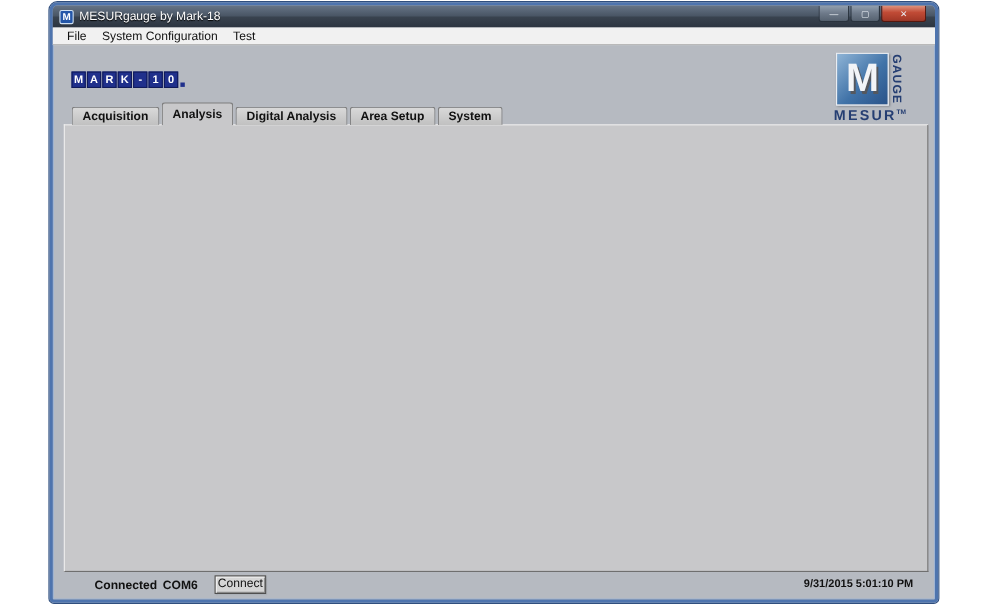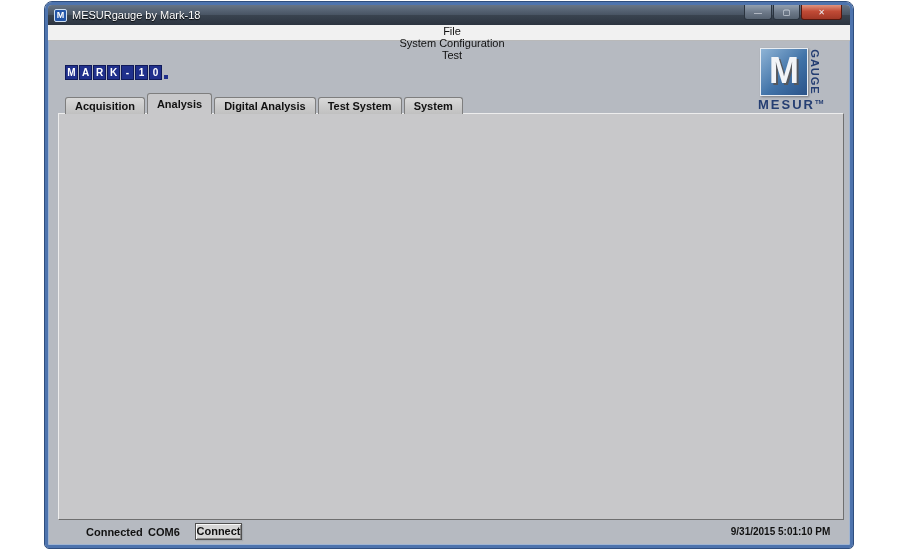--- a/index.html
+++ b/index.html
@@ -19,21 +19,21 @@
   .app-icon { width:13px; height:13px; background:#2456A8; border:1px solid #CFE0F2; border-radius:2px;
               color:#fff; font-size:9px; font-weight:bold; display:flex; align-items:center; justify-content:center; }
   .title-text { color:#fff; font-size:11px; margin-left:5px; text-shadow:0 1px 1px #000; }
   .winbtns { position:absolute; right:8px; top:0; display:flex; }
   .wbtn { height:15px; display:flex; align-items:center; justify-content:center; color:#EAEFF5;
           font-size:8px; border:1px solid #2A333E; border-top:none; border-radius:0 0 3px 3px;
           background:linear-gradient(#93A0AF,#6E7A8A 50%,#566270); margin-left:1px; }
   .wbtn.min { width:28px; } .wbtn.max { width:27px; }
   .wbtn.close { width:41px; background:linear-gradient(#E09580,#C14B36 45%,#A13726); border-color:#55170E; }
   .menubar { position:absolute; left:0; top:20px; right:0; height:16px; background:#F1F1F1;
-             border-bottom:1px solid #B9B9B9; display:flex; align-items:center; padding-left:6px;flex-direction:column; }
+             border-bottom:1px solid #B9B9B9; display:flex; align-items:center; padding-left:6px; }
   .menu-item { font-size:11px; color:#111; padding:0 7px; }
 
   
   #mark10-blocks { position:absolute; left:17px; top:60px; display:flex; align-items:flex-end; }
   .mkblock { width:13px; height:15px; background:#20308C; color:#fff; font-weight:bold; font-size:10px;
              display:flex; align-items:center; justify-content:center; margin-right:1px; border:1px solid #101A5A; }
   .mkdot { width:4px; height:4px; background:#20308C; margin-left:1px; margin-bottom:1px; }
   .mesur { position:absolute; left:708px; top:40px; width:100px; height:70px; }
   .mesur-sq { position:absolute; left:4px; top:3px; width:48px; height:48px;
               background:linear-gradient(135deg,#8FB4D6,#4173A8 55%,#2A5389);
@@ -53,21 +53,21 @@
          display:flex; align-items:center; margin-right:2px; position:relative; }
   .tab.active { height:21px; background:#C8C8CA; z-index:4; box-shadow:0 2px 0 #C8C8CA; }
   .tabpage { position:absolute; left:10px; top:108px; width:786px; height:407px; background:#C8C8CA;
              border:1px solid; border-color:#EDEDED #6F6F6F #6F6F6F #EDEDED; z-index:2; }
 
   .lbl { position:absolute; font-weight:bold; font-size:11px; color:#111; white-space:pre-line; }
   .fieldbox { position:absolute; background:#F2F2F2; border:1px solid; border-color:#7A7A7A #FAFAFA #FAFAFA #7A7A7A;
               box-shadow:0 0 0 1px #B0B0B0 inset; font-size:10px; display:flex; align-items:center; justify-content:center; }
   .btn { position:absolute; background:#D6D6D6; border:1px solid #4F4F4F;
          box-shadow:inset 1px 1px 0 #F8F8F8, inset -1px -1px 0 #8F8F8F, 1px 1px 1px #9aa0a699;
-         font-weight:bold; font-size:11px; display:flex; align-items:center; justify-content:center;
+         font-weight:normal; font-size:11px; display:flex; align-items:center; justify-content:center;
          text-align:center; white-space:pre-line; line-height:1.15; }
 
   
   #col-headers { position:absolute; left:30px; top:134px; width:171px; height:13px; display:flex; }
   #col-headers .th { font-weight:bold; font-size:11px; text-align:center; }
   #col-headers .th:nth-child(1){width:43px} #col-headers .th:nth-child(2){width:47px}
   #col-headers .th:nth-child(3){width:47px} #col-headers .th:nth-child(4){width:34px}
   #table { position:absolute; left:30px; top:148px; width:171px; height:284px; background:#fff;
            border:1px solid #707070; display:flex; flex-direction:column; }
   .t-row { flex:1; display:flex; }
@@ -140,21 +140,21 @@
       <div class="mesur-vert">
           <span>GAUGE</span>
         </div>
       <div class="mesur-name"><span>MESUR</span><span class="mesur-tm">TM</span></div>
     </div>
 
     <div id="tabstrip">
         <span class="tab">Acquisition</span>
         <span class="tab active">Analysis</span>
         <span class="tab">Digital Analysis</span>
-        <span class="tab">Test System</span>
+        <span class="tab">Area Setup</span>
         <span class="tab">System</span>
       </div>
     <div class="tabpage"></div>
 
     <div id="col-headers">
         <span class="th">Reading</span>
         <span class="th">Load</span>
         <span class="th">Travel</span>
         <span class="th">Time</span>
       </div>

